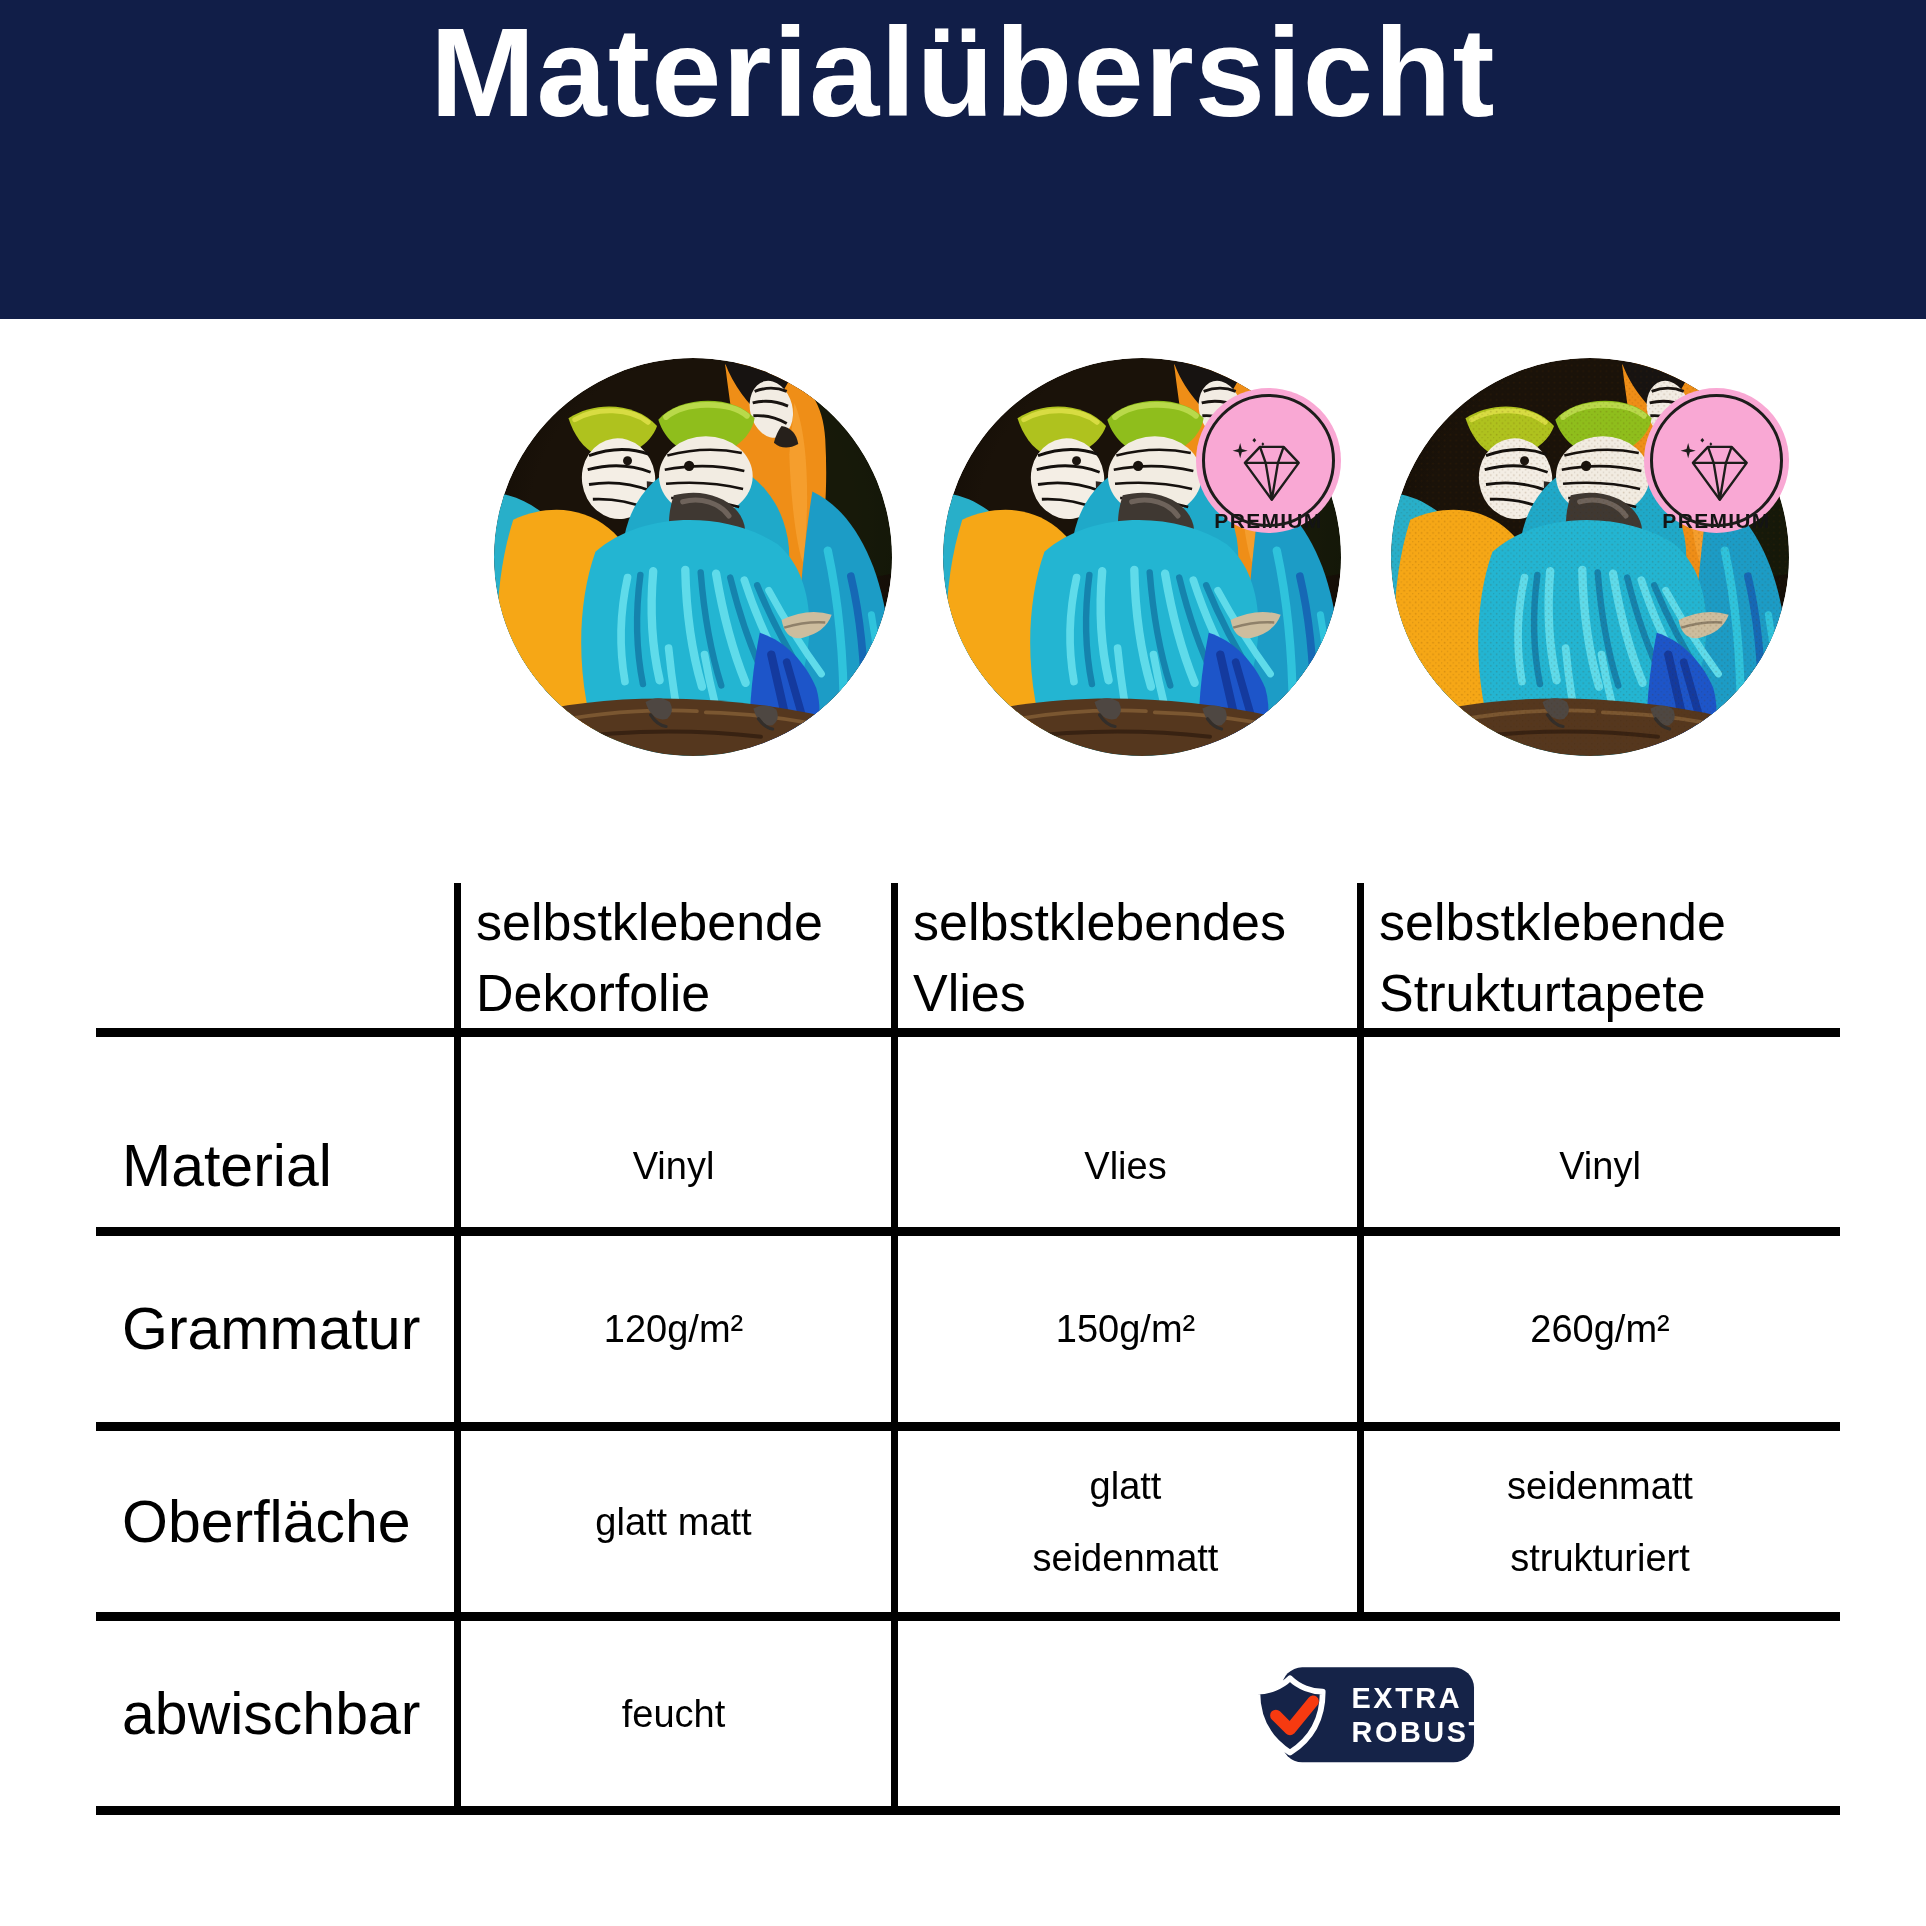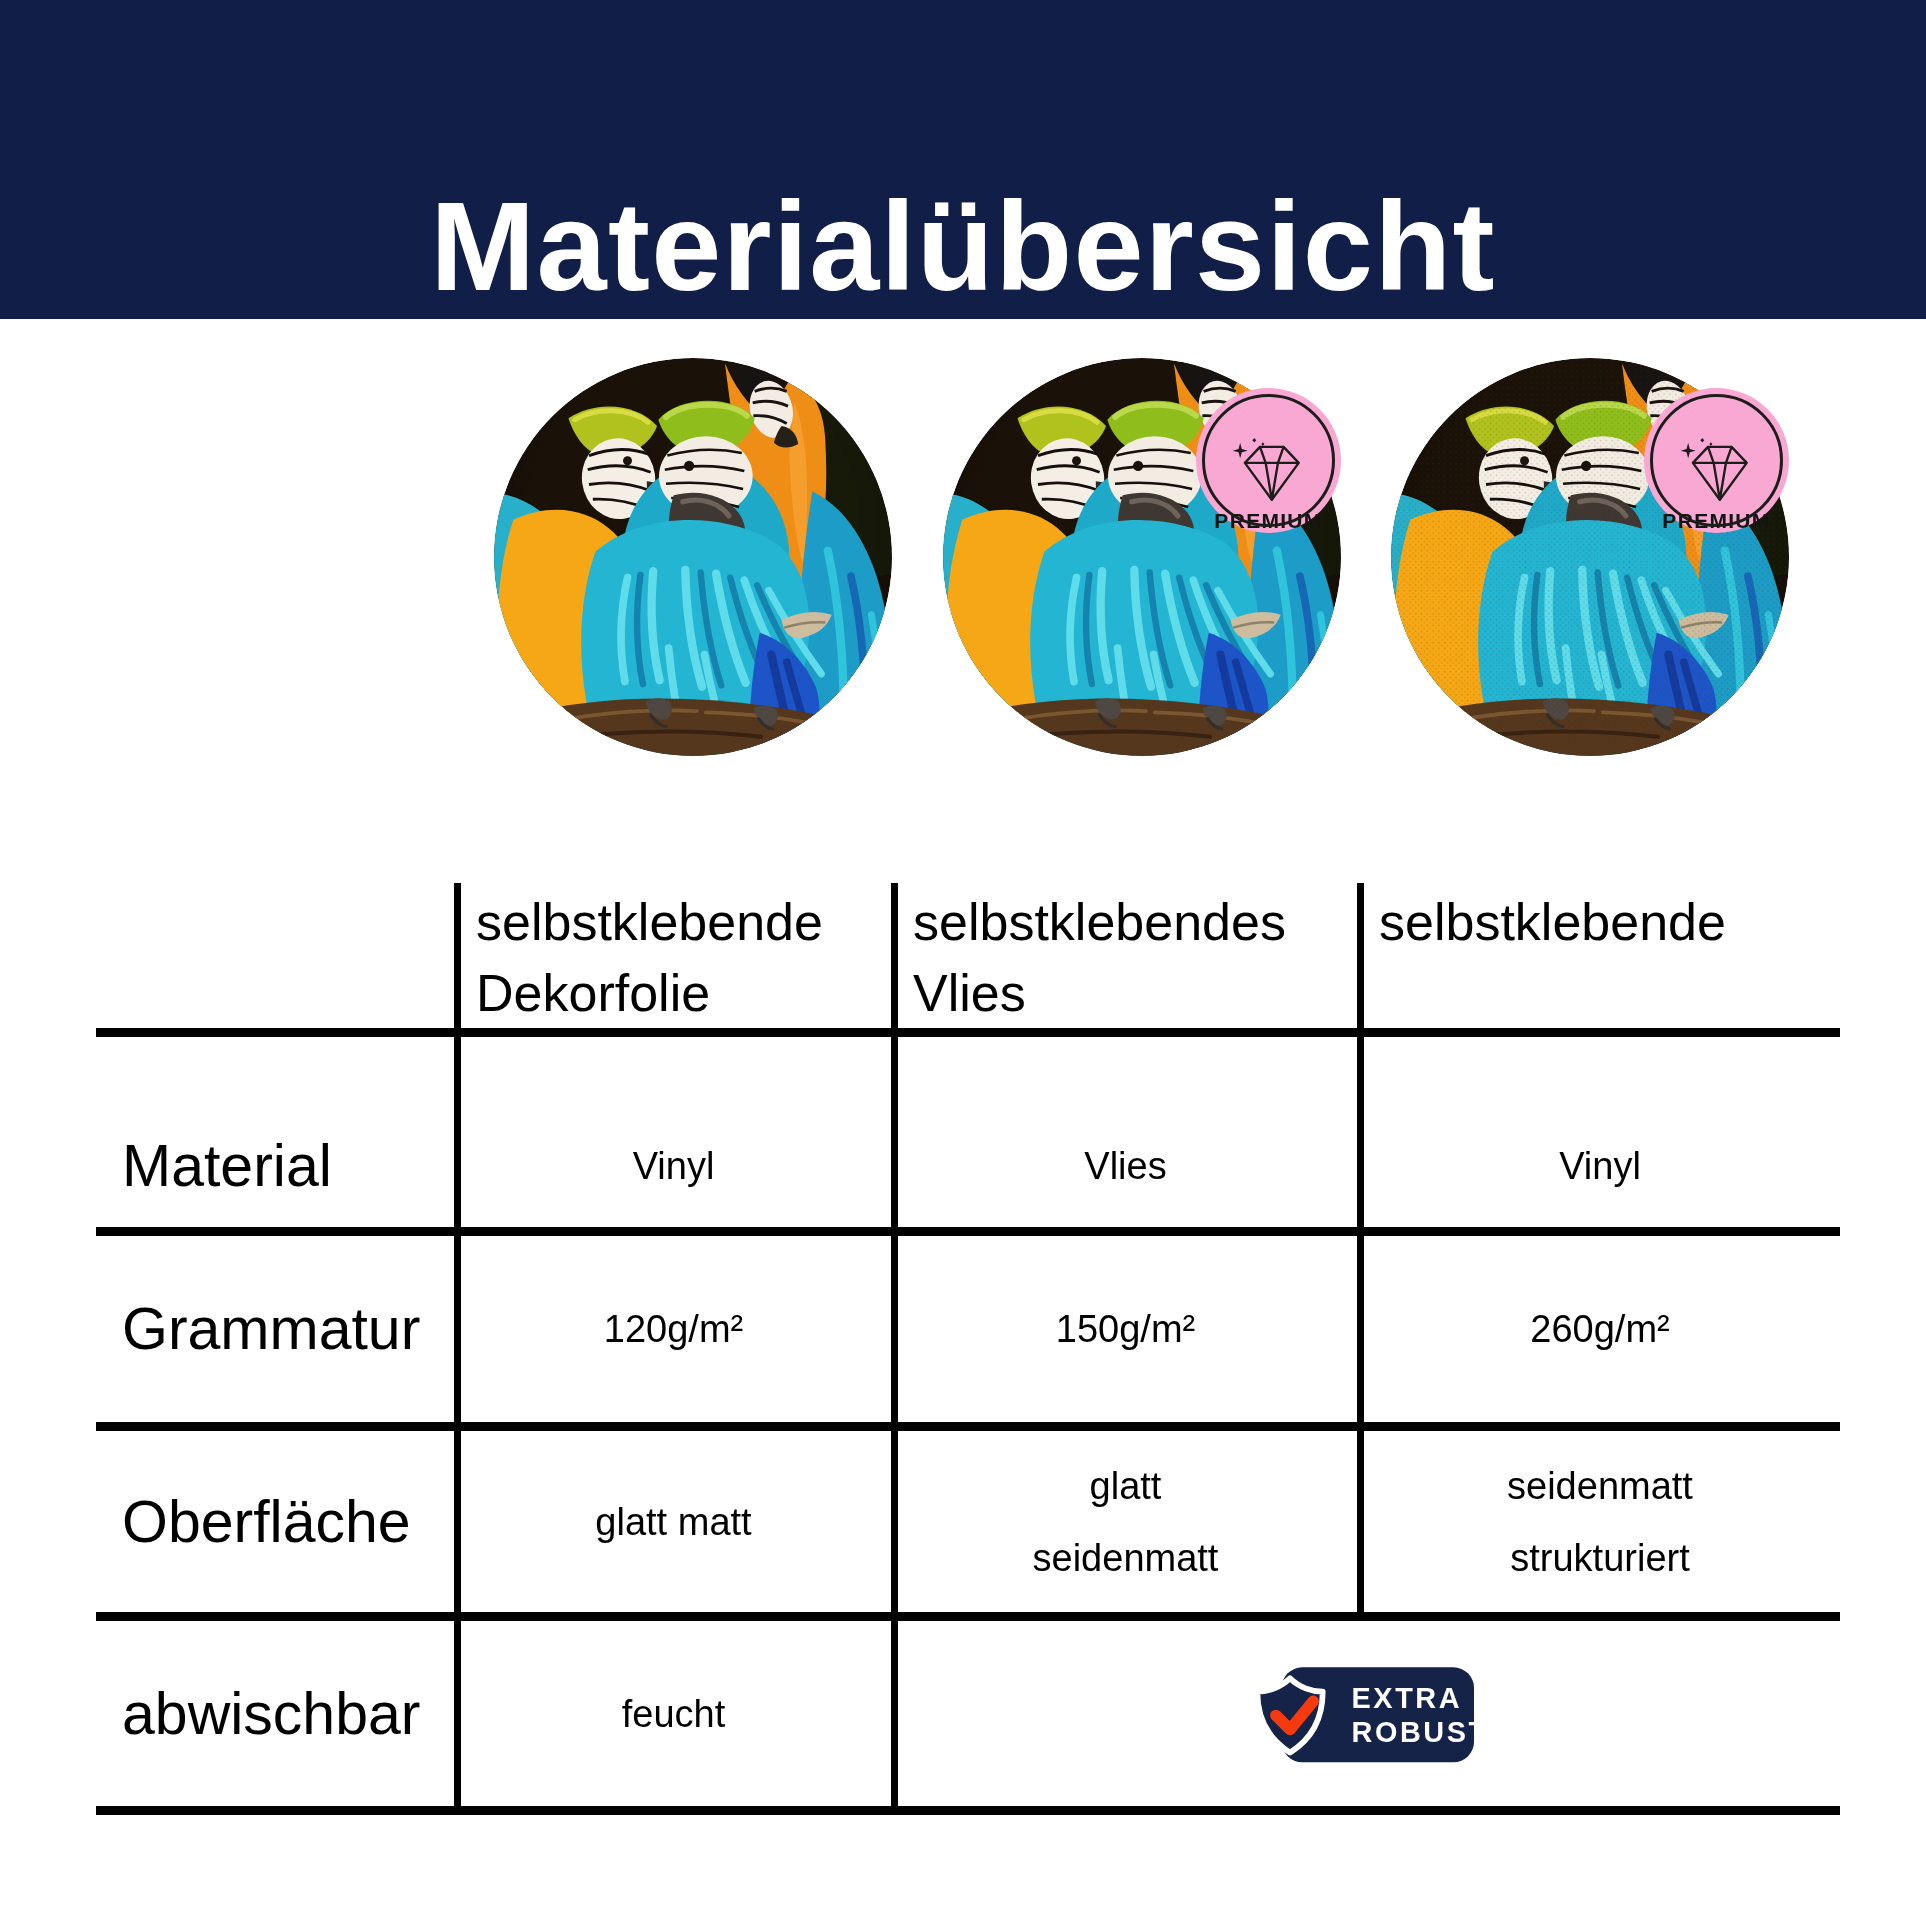--- a/index.html
+++ b/index.html
@@ -3,21 +3,21 @@
 <meta charset="utf-8">
 <style>
   html,body{margin:0;padding:0;}
   body{
     width:1926px;height:1926px;position:relative;background:#ffffff;
     font-family:"Liberation Sans",sans-serif;color:#000;overflow:hidden;
   }
   
   .band{
     position:absolute;left:0;top:0;width:1926px;height:319px;background:#111E48;
-    display:flex;align-items:flex-end;justify-content:center;
+    display:flex;align-items:flex-start;justify-content:center;
   }
   .band .title{
     color:#ffffff;font-size:126px;font-weight:bold;letter-spacing:1.3px;margin:0;
   }
   
   .circle{
     position:absolute;top:358px;width:398px;height:398px;border-radius:50%;overflow:hidden;
   }
   .c1{left:494px}.c2{left:943px}.c3{left:1391px}
   .circle svg{display:block;width:100%;height:100%}
@@ -234,20 +234,21 @@
 <div class="hcell hc1">
   <div>selbstklebende</div>
   <div>Dekorfolie</div>
 </div>
 <div class="hcell hc2">
   <div>selbstklebendes</div>
   <div>Vlies</div>
 </div>
 <div class="hcell hc3">
   <div>selbstklebende</div>
+  <div>Strukturtapete</div>
 </div>
 
 <div class="rowlabel rowA">Material</div>
 <div class="cell col1 rowA">Vinyl</div>
 <div class="cell col2 rowA">Vlies</div>
 <div class="cell col3 rowA">Vinyl</div>
 
 <div class="rowlabel rowB">Grammatur</div>
 <div class="cell col1 rowB">120g/m²</div>
 <div class="cell col2 rowB">150g/m²</div>

